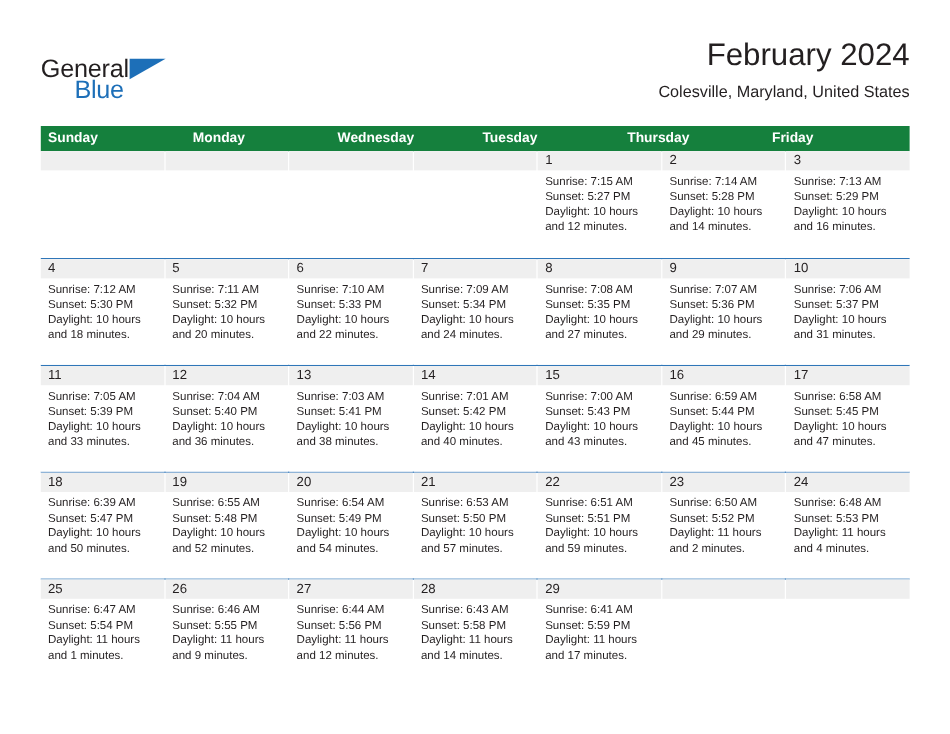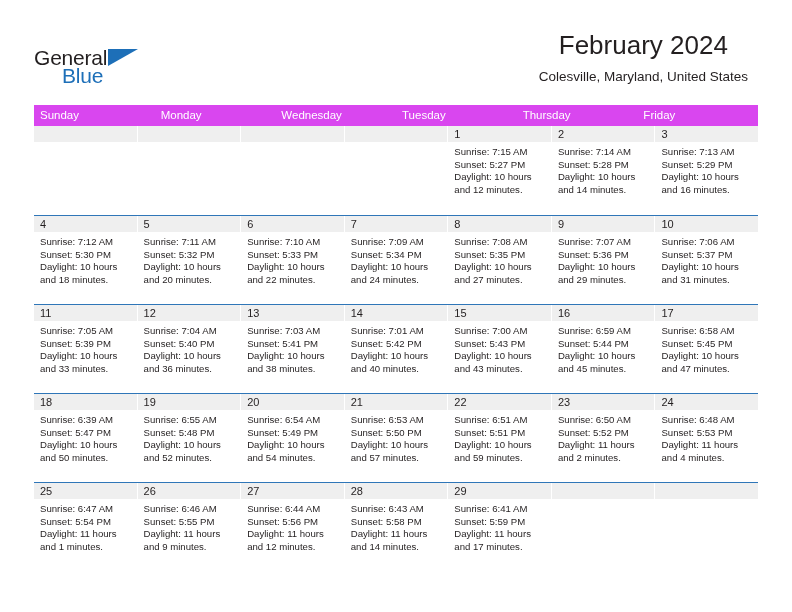--- a/index.html
+++ b/index.html
@@ -61,23 +61,23 @@
     left: 74px;
     top: 3px;
     width: 0;
     height: 0;
     border-left: 30px solid #1d6fb8;
     border-bottom: 17px solid transparent;
   }
 
   .title-block {
     position: absolute;
-    right: 10px;
+    right: 0;
     top: 0;
-    text-align: center;
+    text-align: right;
   }
   .month-title {
     font-size: 26px;
     color: #231f20;
     line-height: 30px;
     white-space: nowrap;
   }
   .location {
     font-size: 13.5px;
     color: #231f20;
@@ -88,22 +88,23 @@
 
   
   .calendar {
     position: absolute;
     left: 34px;
     top: 105px;
     width: 724px;
   }
   .weekdays {
     display: flex;
-    background: #d946ef;
+    background: #15803d;
     height: 21px;
+    font-weight: bold;
   }
   .weekday {
     flex: 1 1 0;
     color: #ffffff;
     font-size: 11.5px;
     line-height: 21px;
     padding-left: 6px;
     box-sizing: border-box;
     white-space: nowrap;
   }

